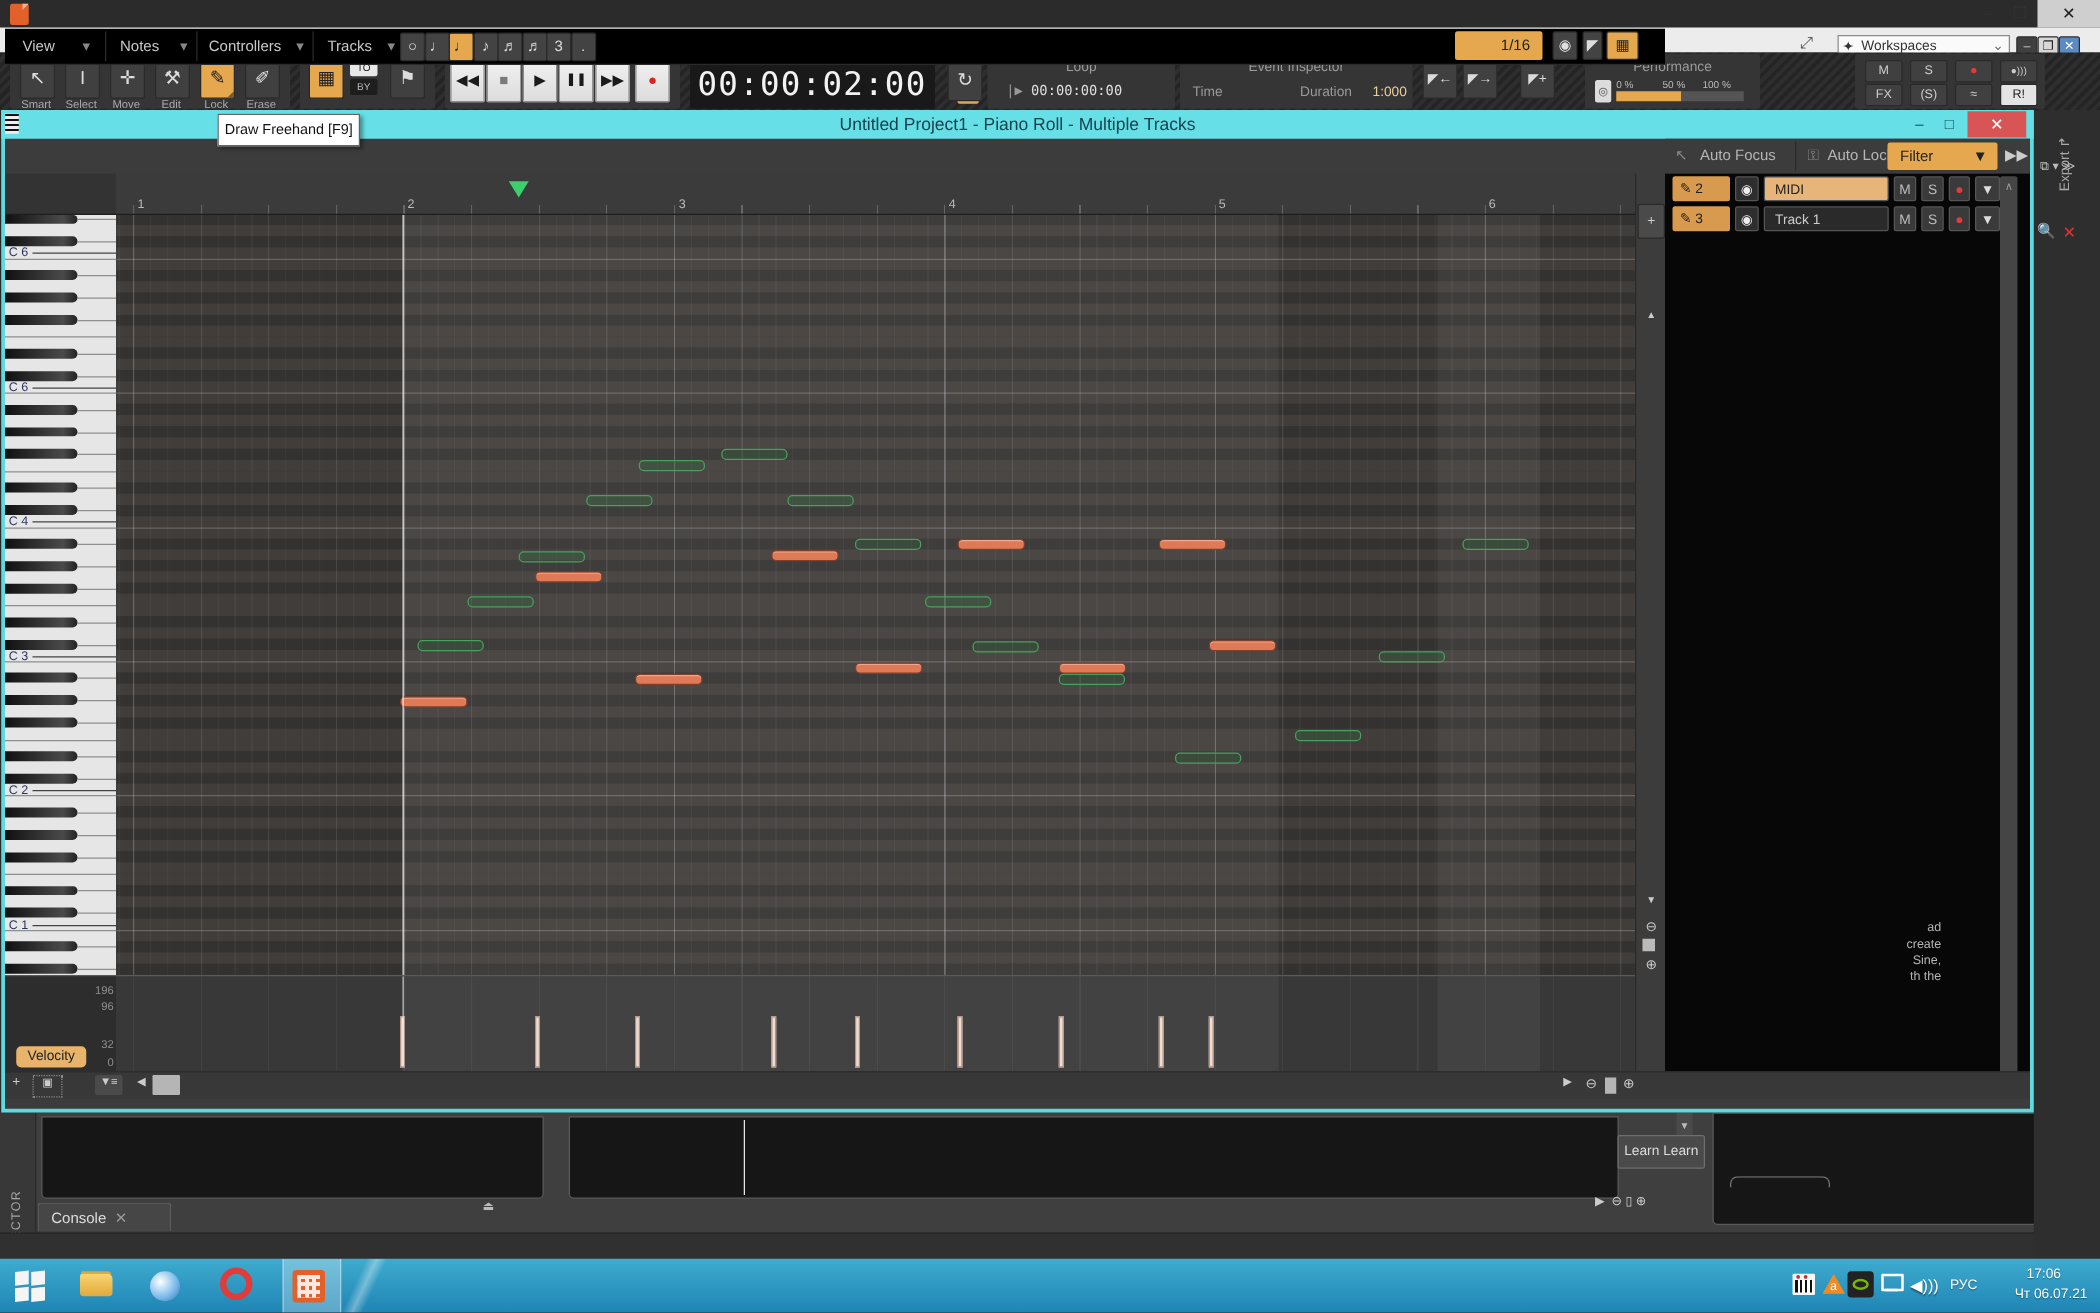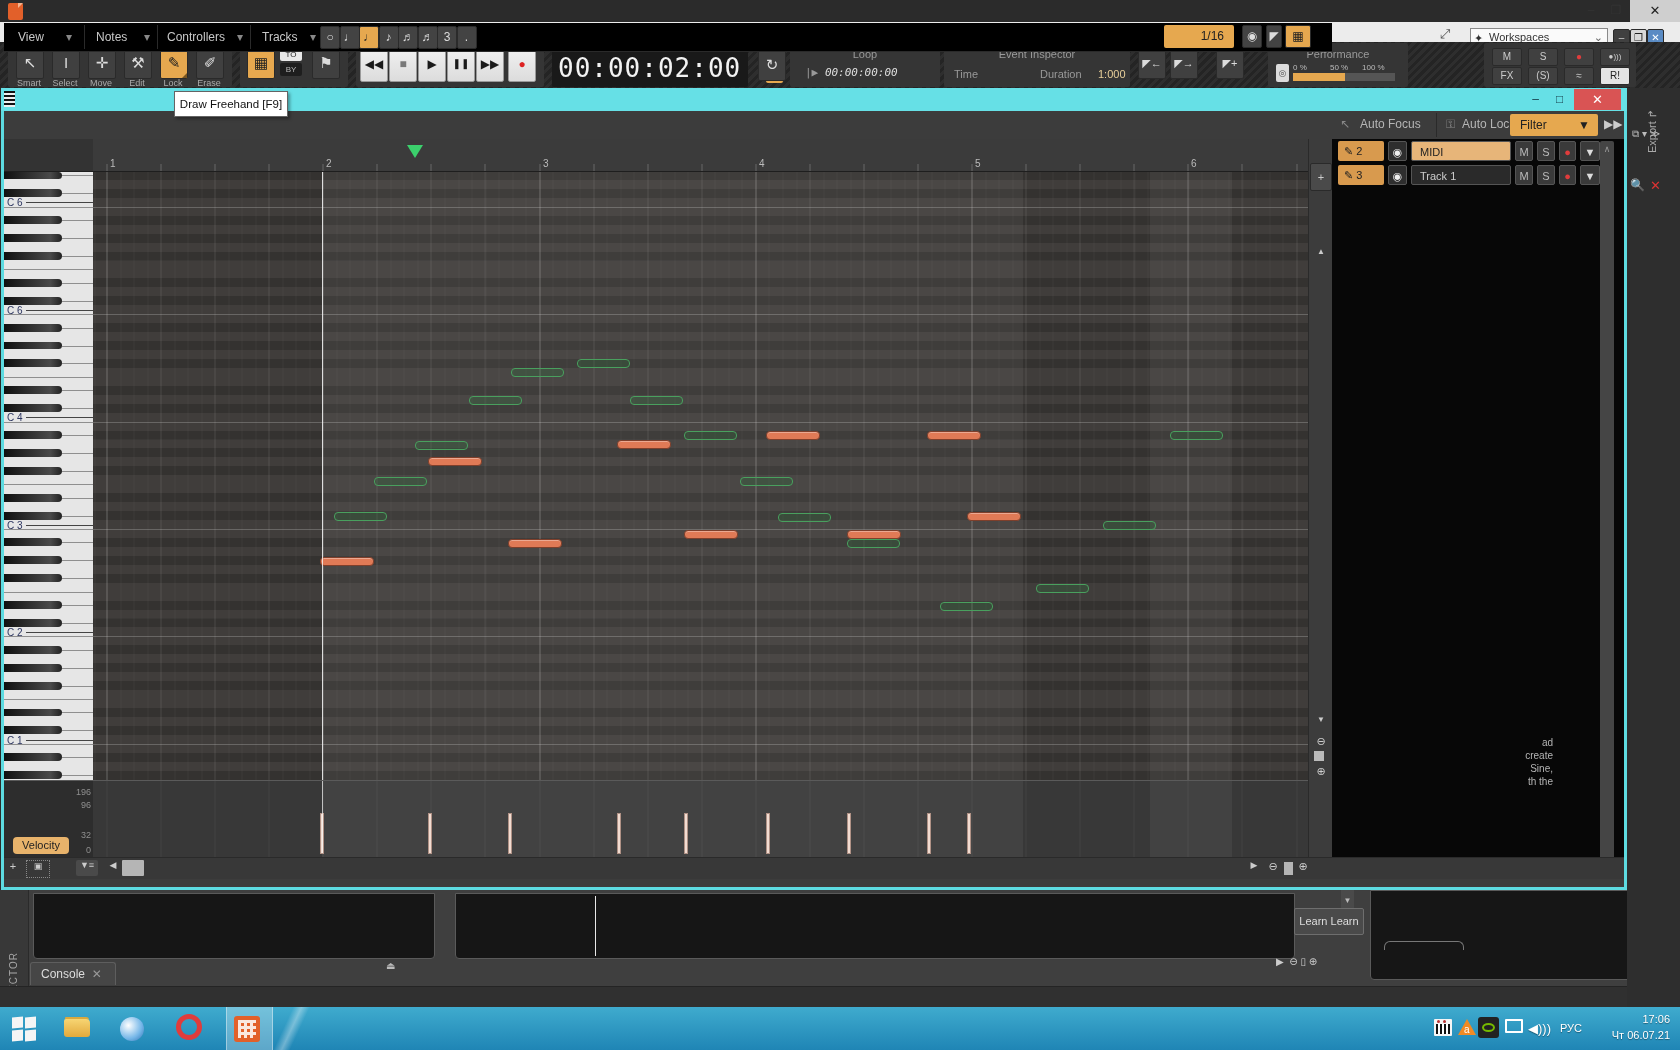--- a/index.html
+++ b/index.html
@@ -84,21 +84,21 @@
   #prbottom{left:4px;top:857px;width:1620px;height:21px;background:#383838;border-top:1px solid #2a2a2a;z-index:21;color:#ccc;}
   .bb{position:absolute;top:2px;height:16px;font-size:11px;color:#ccc;text-align:center;}
   
   #rightdock{left:1627px;top:88px;width:53px;height:919px;background:#2e2e2e;z-index:10;color:#999;}
   #exporttab{position:absolute;left:18px;top:8px;width:22px;height:70px;color:#aaa;font-size:11px;writing-mode:vertical-rl;transform:rotate(180deg);text-align:center;}
   
   #bottomdock{left:0;top:890px;width:1680px;height:117px;background:#3f3f3f;z-index:5;}
   #inspstrip{position:absolute;left:0;top:0;width:28px;height:117px;background:#383838;border-right:1px solid #2a2a2a;}
   #inspstrip span{position:absolute;left:8px;top:62px;font-size:10px;color:#a5a5a5;writing-mode:vertical-rl;transform:rotate(180deg);letter-spacing:1px;}
   .pane{position:absolute;background:#161616;border:1px solid #5a5a5a;border-radius:0 0 4px 4px;}
-  #consoletab{position:absolute;left:30px;top:72px;width:86px;height:23px;background:#464646;border:1px solid #5e5e5e;border-bottom:none;border-radius:3px 3px 0 0;color:#ddd;font-size:12px;line-height:23px;padding-left:10px;box-sizing:border-box;}
+  #consoletab{position:absolute;left:30px;top:72px;width:107px;height:23px;background:#464646;border:1px solid #5e5e5e;border-bottom:none;border-radius:3px 3px 0 0;color:#ddd;font-size:12px;line-height:23px;padding-left:10px;box-sizing:border-box;}
   #dockstrip{position:absolute;left:0;top:96px;width:1680px;height:21px;background:#303030;border-top:1px solid #242424;}
   #learnmore{position:absolute;left:1294px;top:18px;width:68px;height:25px;background:#4a4a4a;border:1px solid #6e6e6e;border-radius:2px;color:#ddd;font-size:11px;text-align:center;line-height:25px;}
   
   #taskbar{left:0;top:1007px;width:1680px;height:43px;background:linear-gradient(#3fabce,#1f85b5);z-index:30;overflow:hidden;}
   #taskbar .streak{position:absolute;left:100px;top:0;width:400px;height:43px;background:linear-gradient(115deg,transparent 46%,rgba(255,255,255,.35) 48%,transparent 50%);}
   .tbi{position:absolute;top:8px;width:28px;height:28px;}
   #activechip{position:absolute;left:226px;top:0;width:45px;height:43px;background:rgba(255,255,255,.28);border-left:1px solid rgba(255,255,255,.4);border-right:1px solid rgba(255,255,255,.4);}
   .traytxt{position:absolute;color:#fff;font-size:11px;text-shadow:0 1px 1px rgba(0,0,0,.4);}
   
   #tooltip{left:174px;top:91px;width:112px;height:24px;background:#fff;border:1px solid #646464;color:#111;font-size:11.5px;text-align:center;line-height:24px;z-index:50;box-shadow:2px 2px 3px rgba(0,0,0,.35);}
@@ -173,21 +173,21 @@
     <div class="lightchip" style="left:508px;color:#d22;">●</div>
 
     <div class="panel" style="left:552px;width:196px;background:#191919;"></div>
     <div class="abs mono" style="left:558px;top:11px;width:180px;font-size:26px;color:#f2f2f2;letter-spacing:1px;">00:00:02:00</div>
     <div class="abs" style="left:768px;top:6px;width:14px;height:14px;color:#ddd;font-size:10px;">▶</div>
     <div class="abs" style="left:766px;top:24px;width:17px;height:17px;background:#e6a84f;border-radius:2px;text-align:center;line-height:17px;font-size:9px;color:#111;">●</div>
 
     <div class="panel" style="left:752px;width:182px;left:790px;width:150px;"></div>
     <div class="toolchip" style="left:758px;top:7px;">↻</div>
     <div class="abs hdrlbl" style="left:800px;width:130px;">Loop</div>
-    <div class="abs mono" style="left:805px;top:24px;width:130px;font-size:11px;color:#ddd;font-style:italic;"><span style="color:#999;">|▶</span> <span>00:00:00:00</span></div>
+    <div class="abs mono" style="left:805px;top:24px;width:130px;font-size:11px;color:#ddd;"><span style="color:#999;">|▶</span> <span>00:00:00:00</span></div>
 
     <div class="panel" style="left:944px;width:186px;"></div>
     <div class="abs hdrlbl" style="left:944px;width:186px;">Event Inspector</div>
     <div class="abs" style="left:954px;top:26px;font-size:11px;color:#999;">Time</div>
     <div class="abs" style="left:1040px;top:26px;font-size:11px;color:#999;">Duration</div>
     <div class="abs" style="left:1098px;top:26px;font-size:11px;color:#e8cf9a;">1:000</div>
 
     <div class="toolchip" style="left:1138px;font-size:11px;">◤←</div>
     <div class="toolchip" style="left:1170px;font-size:11px;">◤→</div>
     <div class="toolchip" style="left:1216px;font-size:11px;">◤+</div>
@@ -236,20 +236,21 @@
     </div>
     <div id="consoletab"><span>Console</span> &nbsp;<span style="color:#999;">✕</span></div>
     <div id="dockstrip">
       <div class="abs" style="right:16px;top:3px;color:#bbb;font-size:9px;transform:scaleY(.8);">▲<br>▲</div>
     </div>
   </div>
 
   <div class="abs" id="prwin"></div>
   <div class="abs" id="prtitle">
     <div class="abs" style="left:3px;top:3px;width:11px;height:16px;background:repeating-linear-gradient(#111 0 2px,#eee 2px 4px);"></div>
+    <div class="t">Untitled Project1 - Piano Roll - Multiple Tracks</div>
     <div class="prwb" style="left:1527px;">–</div>
     <div class="prwb" style="left:1551px;">□</div>
     <div id="prclose">✕</div>
   </div>
 
   <div class="abs" id="prmenu">
     <span class="prmi" style="left:14px;">View</span>
       <span class="prmi" style="left:62px;color:#888;">▾</span>
     <span class="sep" style="left:80px;"></span>
     <span class="prmi" style="left:92px;">Notes</span>
@@ -602,16 +603,16 @@
     </div>
     <div class="tbi" style="left:1478px;top:10px;width:21px;height:21px;background:#222;border-radius:3px;">
       <div style="position:absolute;left:4px;top:6px;width:13px;height:9px;border:2px solid #76b900;border-radius:50%;box-sizing:border-box;"></div>
     </div>
     <div class="tbi" style="left:1505px;top:12px;width:20px;height:16px;">
       <div style="position:absolute;width:14px;height:10px;border:2px solid #fff;border-radius:1px;"></div>
       <div style="position:absolute;left:3px;top:12px;width:10px;height:2px;background:#fff;"></div>
     </div>
     <div class="traytxt" style="left:1528px;top:14px;font-size:13px;">◀)))</div>
     <div class="traytxt" style="left:1560px;top:15px;">РУС</div>
-    <div class="traytxt" style="left:1600px;top:6px;width:70px;text-align:right;right:10px;">17:06</div>
+    <div class="traytxt" style="left:1600px;top:6px;width:70px;text-align:center;right:10px;">17:06</div>
     <div class="traytxt" style="left:1590px;top:22px;width:80px;text-align:right;">Чт 06.07.21</div>
   </div>
 </div>
 
 </body></html>

